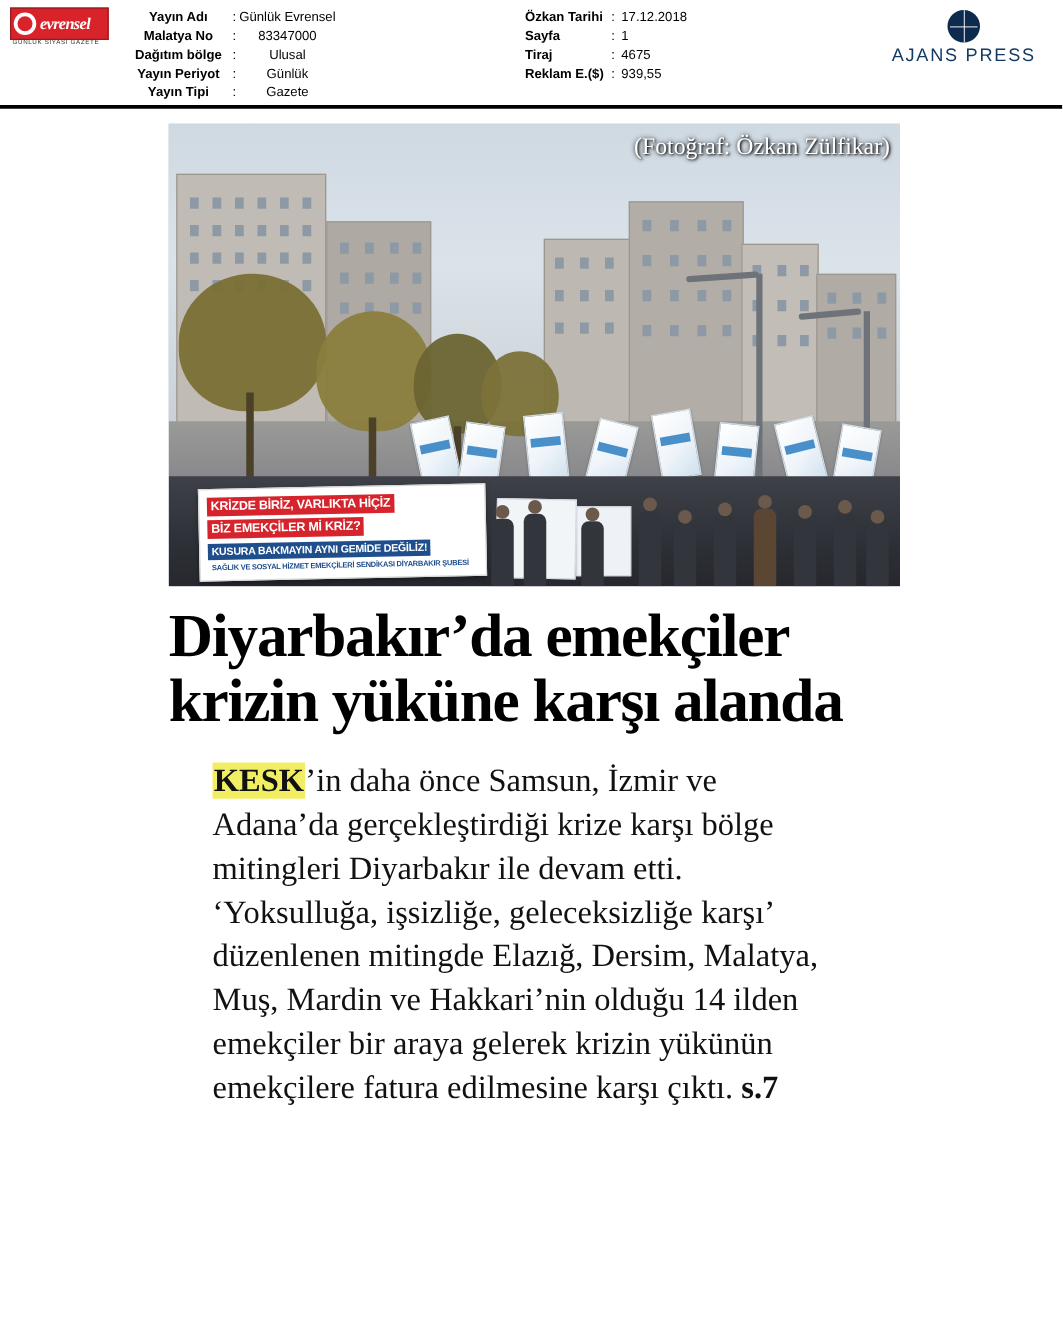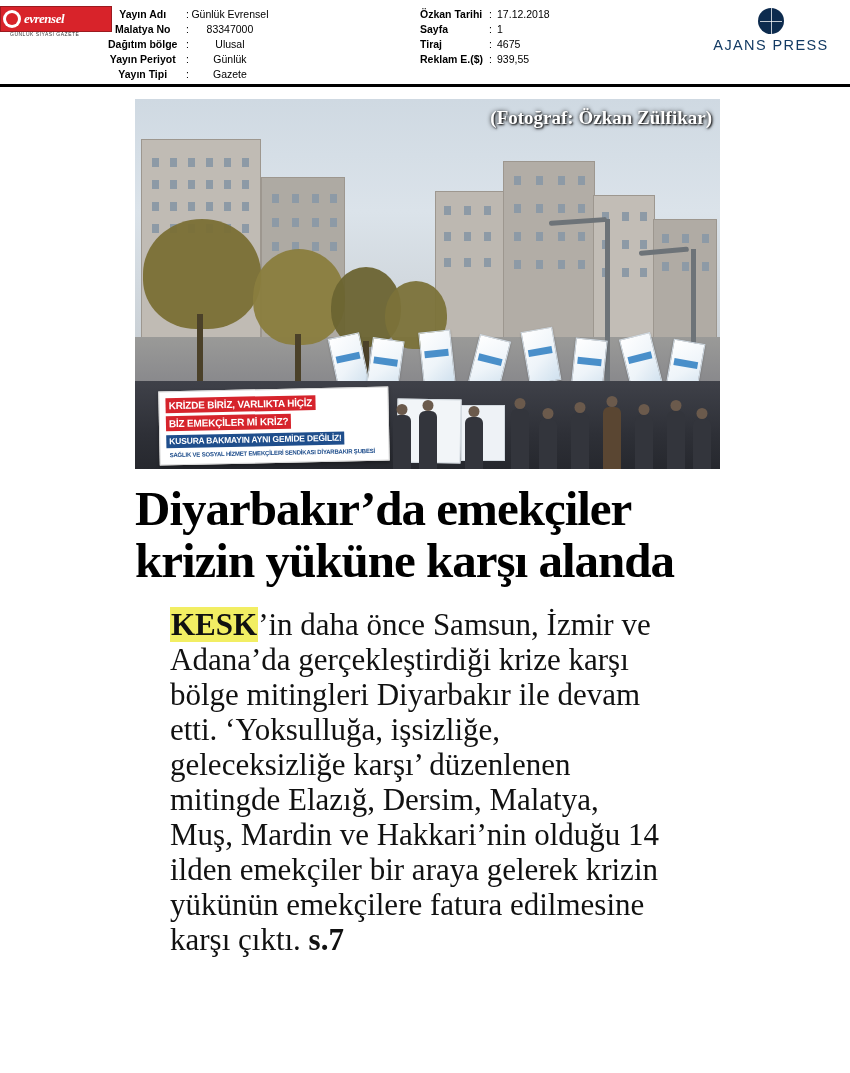--- a/index.html
+++ b/index.html
@@ -18,23 +18,23 @@
 
   
   .header {
     position: relative;
     height: 84px;
     width: 850px;
     background: #ffffff;
   }
   .logo-box {
     position: absolute;
-    left: 0;
+    left: 8px;
     top: 6px;
-    width: 112px;
+    width: 79px;
     height: 26px;
     background: #d8232a;
     border: 1px solid #9b1a1f;
     display: flex;
     align-items: center;
     padding-left: 2px;
     box-sizing: border-box;
   }
   .logo-mark {
     width: 18px;
@@ -143,21 +143,21 @@
     width: 585px;
     height: 370px;
     overflow: hidden;
     background: #8fa7bb;
   }
   .photo-credit {
     position: absolute;
     right: 8px;
     top: 8px;
     font-size: 19px;
-    font-weight: bold;
+    font-weight: normal;
     color: #ffffff;
     font-family: "Liberation Serif", serif;
     text-shadow: 0 0 4px rgba(0,0,0,0.85), 1px 1px 2px rgba(0,0,0,0.9);
     z-index: 6;
   }
 
   
   .sky {
     position: absolute; left: 0; top: 0; width: 585px; height: 250px;
     background: linear-gradient(#cfd9e2 0%, #dbe3ea 45%, #c9cfd4 100%);
@@ -305,21 +305,21 @@
     line-height: 52px;
     letter-spacing: -1px;
     color: #000000;
   }
 
   
   .body-text {
     margin: 20px 4px 0 170px;
     width: 490px;
     font-family: "Liberation Serif", serif;
-    font-size: 31px;
+    font-size: 26px;
     line-height: 35px;
     color: #111111;
     text-align: left;
   }
   .kesk {
     background: #f2ee63;
     font-weight: bold;
     padding: 0 1px;
   }
   .pageref {

